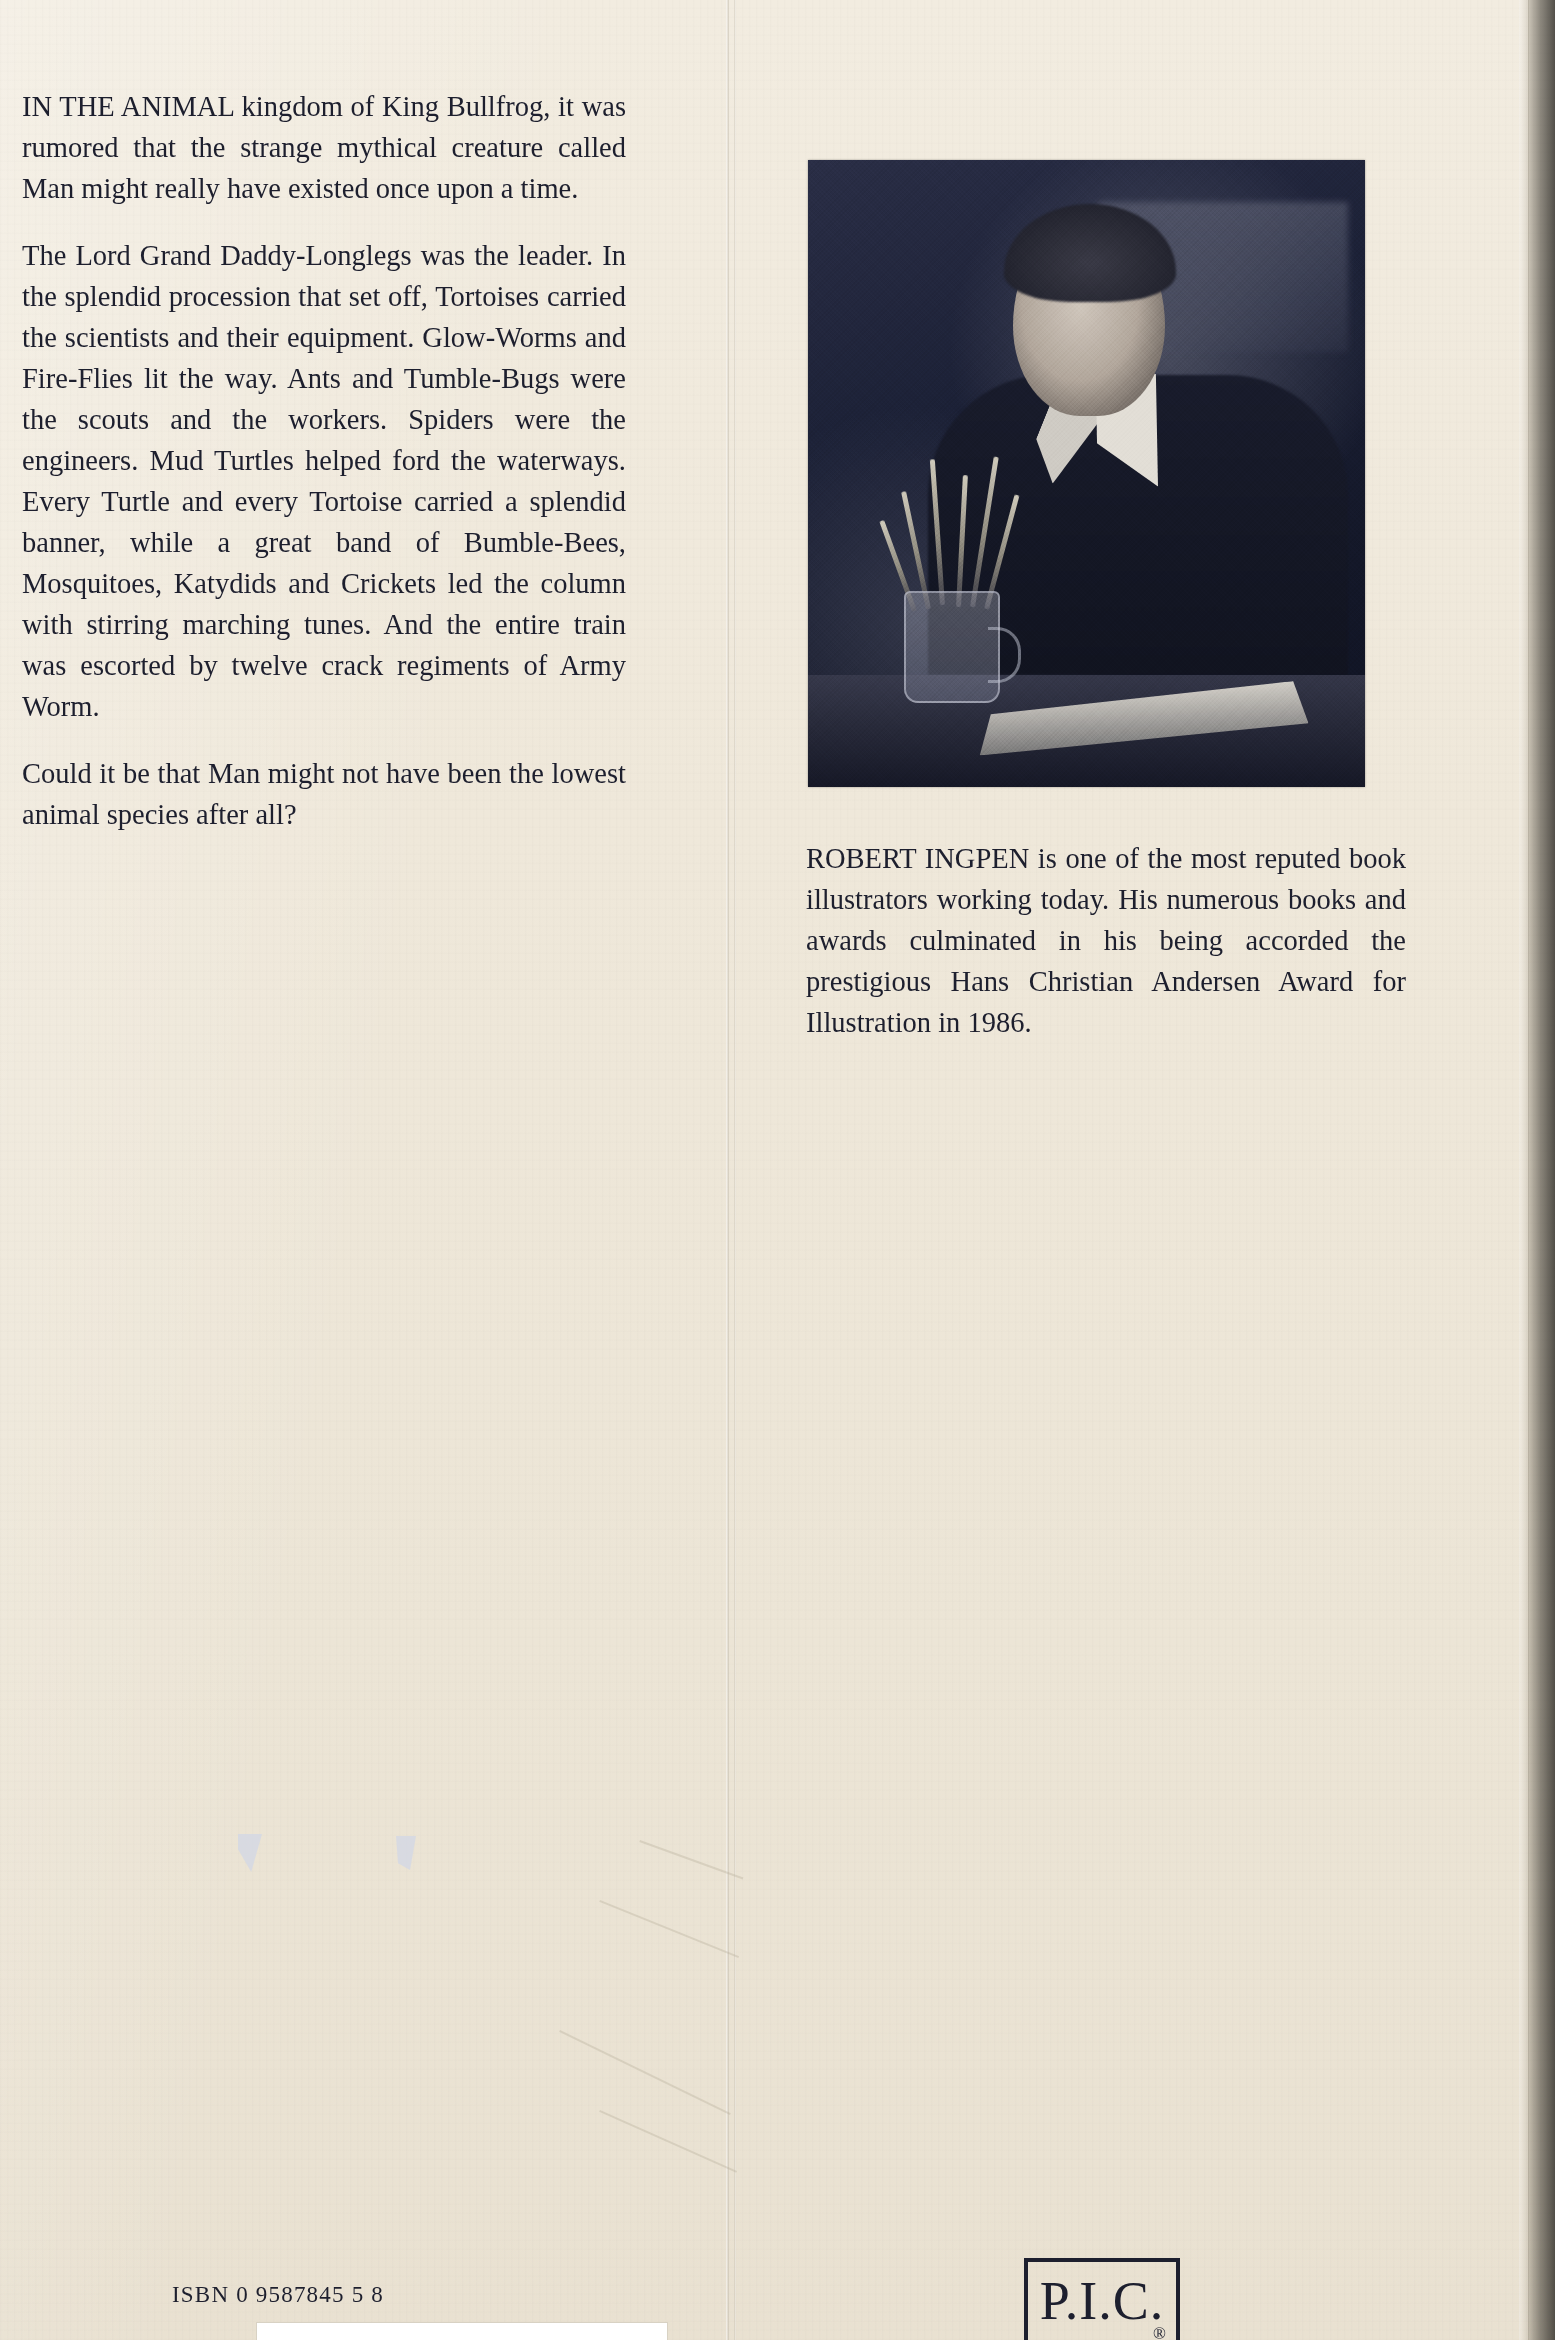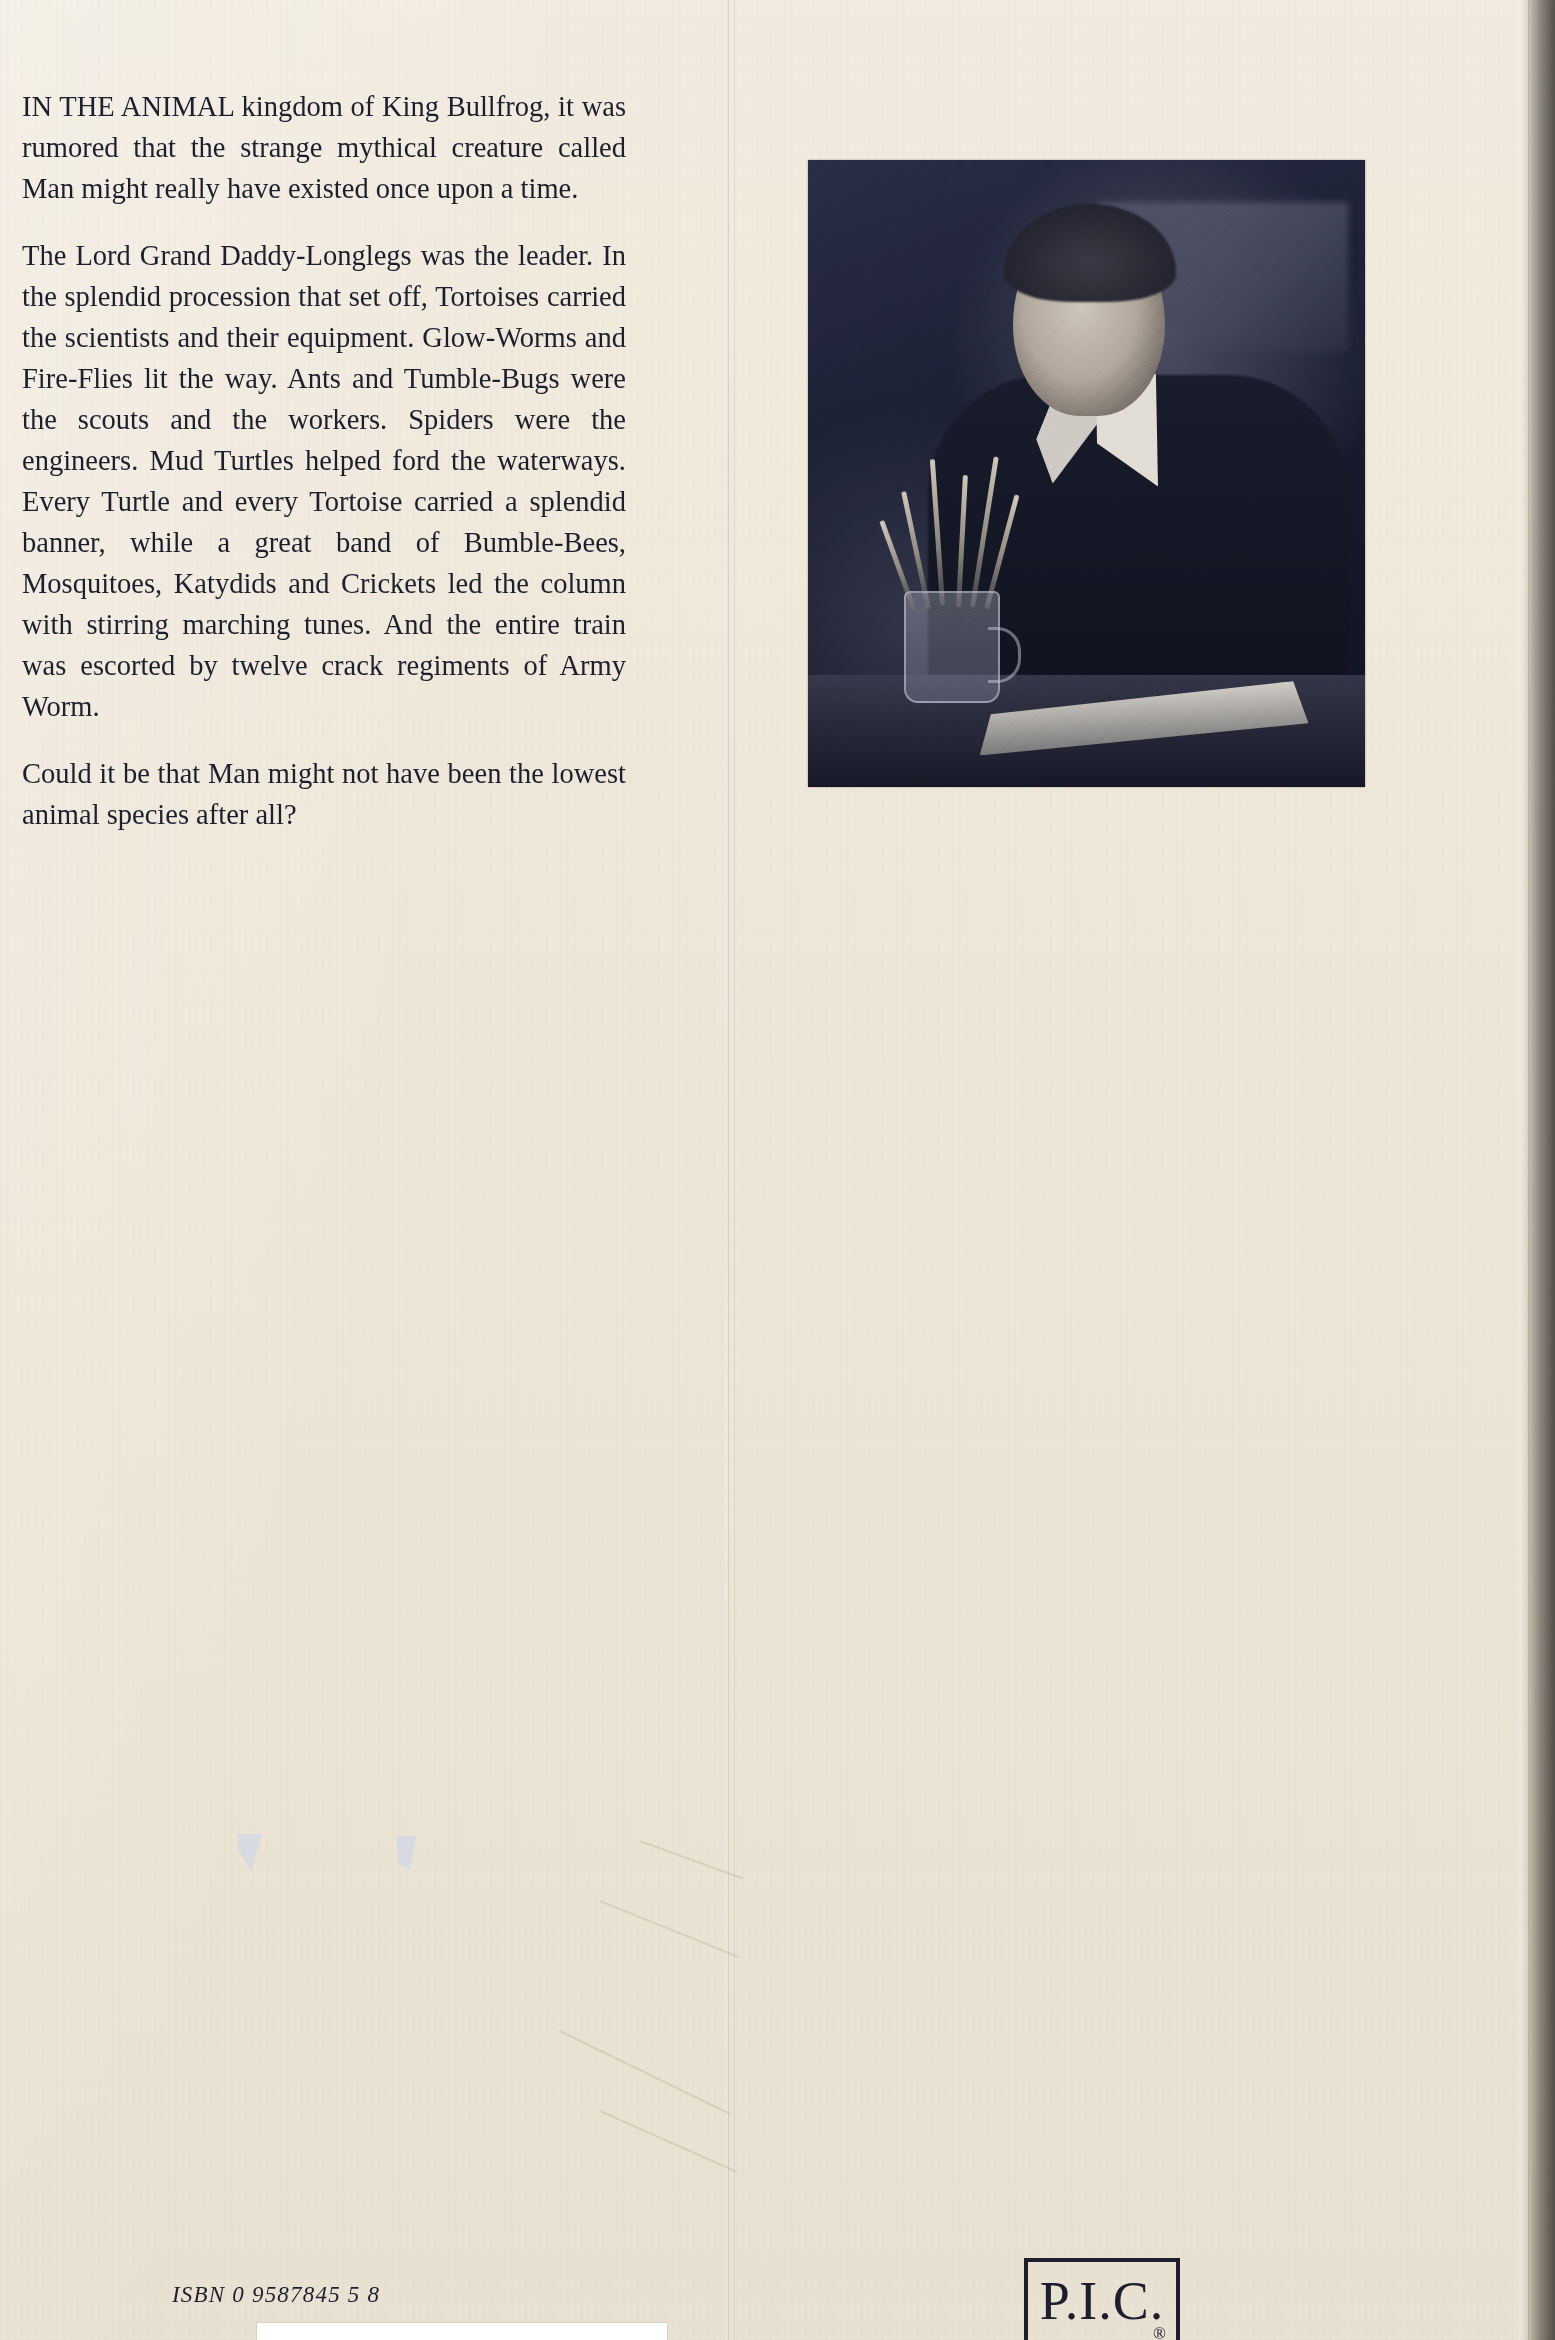--- a/index.html
+++ b/index.html
@@ -102,21 +102,20 @@
 
   
   .isbn {
     position: absolute;
     left: 172px;
     top: 2282px;
     font-size: 23px;
     letter-spacing: 1.2px;
     color: #1d1f2e;
     font-family: "Liberation Serif", serif;
-    font-style: italic;
   }
   .isbn-block {
     position: absolute;
     left: 256px;
     top: 2322px;
     width: 410px;
     height: 18px;
     background: #ffffff;
     border: 1px solid #d8d2c4;
   }
@@ -321,20 +320,21 @@
       <div class="brush" style="left:148px; bottom:180px; height:132px; transform: rotate(3deg);"></div>
       <div class="brush" style="left:162px; bottom:180px; height:152px; transform: rotate(9deg);"></div>
       <div class="brush" style="left:176px; bottom:178px; height:118px; transform: rotate(15deg);"></div>
       <div class="brush" style="left:104px; bottom:176px; height:96px;  transform: rotate(-20deg);"></div>
 
       <div class="ph-jar"></div>
       <div class="ph-jar-handle"></div>
     </div>
   </div>
 
+  <div class="bio">ROBERT INGPEN is one of the most reputed book illustrators working today. His numerous books and awards culminated in his being accorded the prestigious Hans Christian Andersen Award for Illustration in 1986.</div>
 
   <div class="logo">
     <div class="logo-text">P.I.C.</div>
     <div class="logo-sub">®</div>
   </div>
 
   <div class="edge-right-inner"></div>
   <div class="edge-right"></div>
 </div>
 

